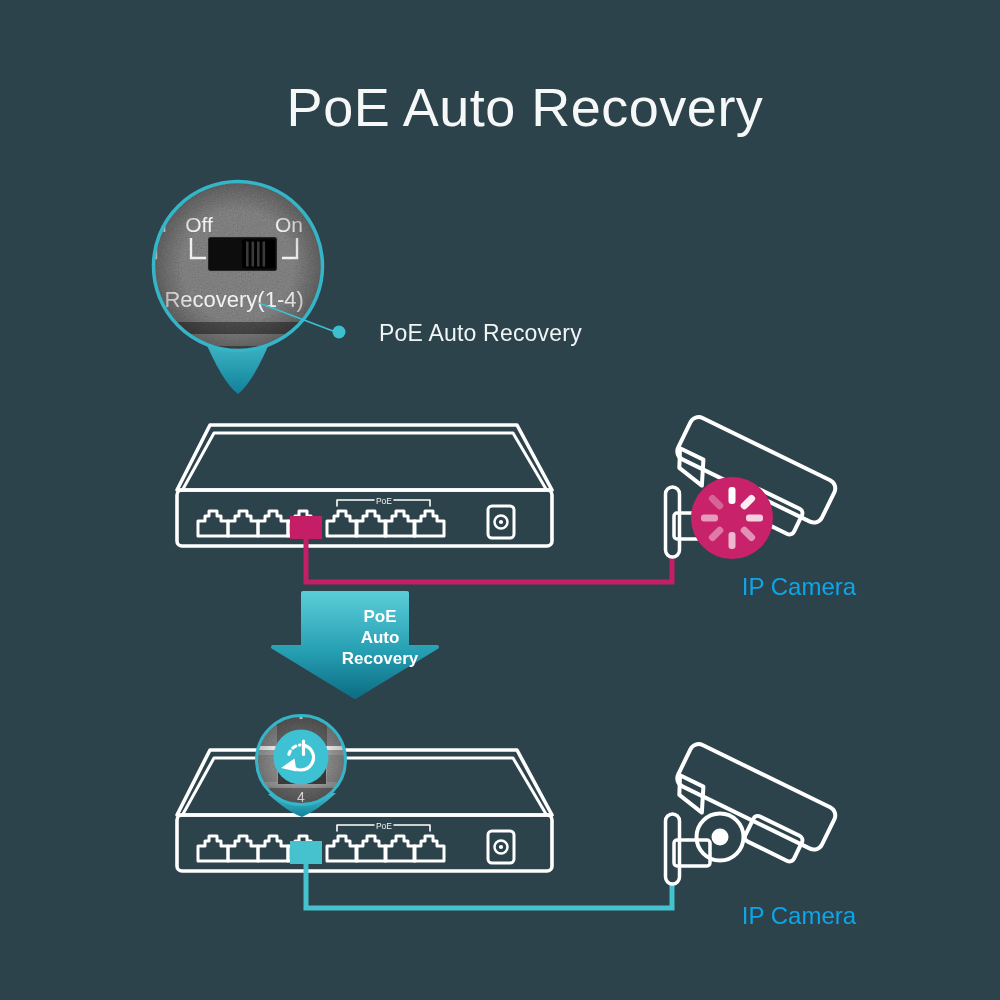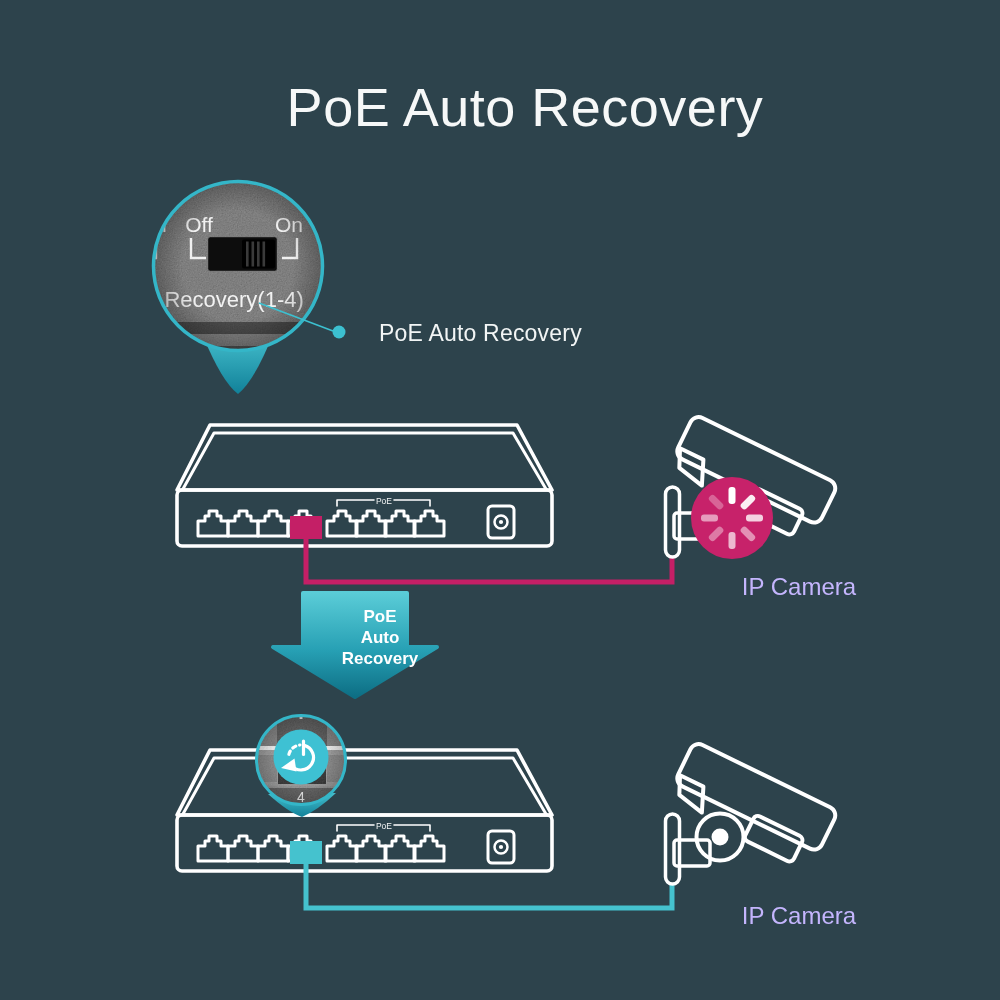--- a/index.html
+++ b/index.html
@@ -16,21 +16,21 @@
     font-size:54px;font-weight:400;letter-spacing:.5px;color:#f6f8f8;
   }
   .callout-label{
     top:320px;left:354px;font-size:23px;color:#f2f5f5;letter-spacing:.2px;
   }
   .arrow-label{
     top:606px;left:295px;width:120px;text-align:center;
     font-size:17px;font-weight:700;line-height:21px;color:#ffffff;
   }
   .cam-label{
-    left:664px;width:220px;text-align:center;font-size:24px;color:#c4b5fd;
+    left:664px;width:220px;text-align:center;font-size:24px;color:#0ea5e9;
   }
   .cam-label.top{top:573px;}
   .cam-label.bottom{top:902px;}
 </style>
 </head>
 <body>
 
 <svg class="stage" viewBox="0 0 1000 1000" aria-hidden="true">
   <defs>
     <linearGradient id="gradArrow" x1="0" y1="0" x2="0" y2="1">

